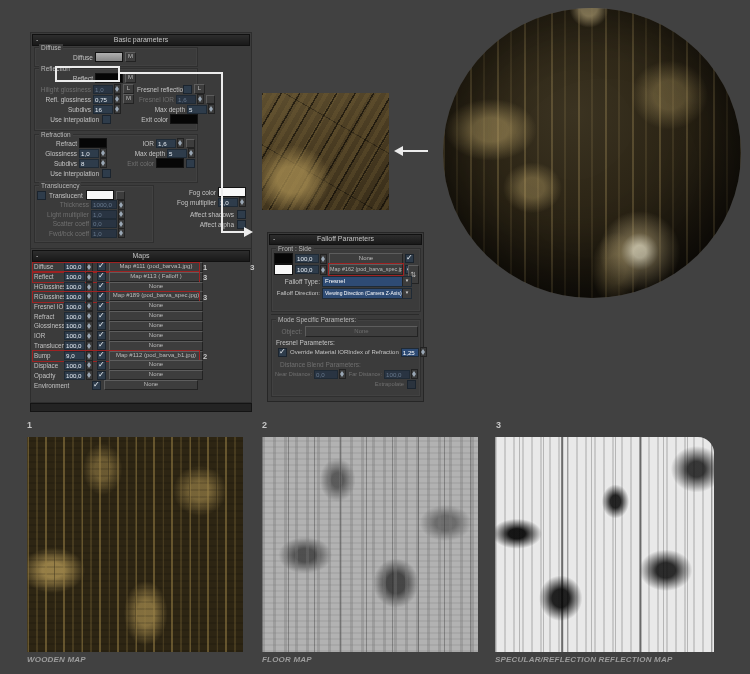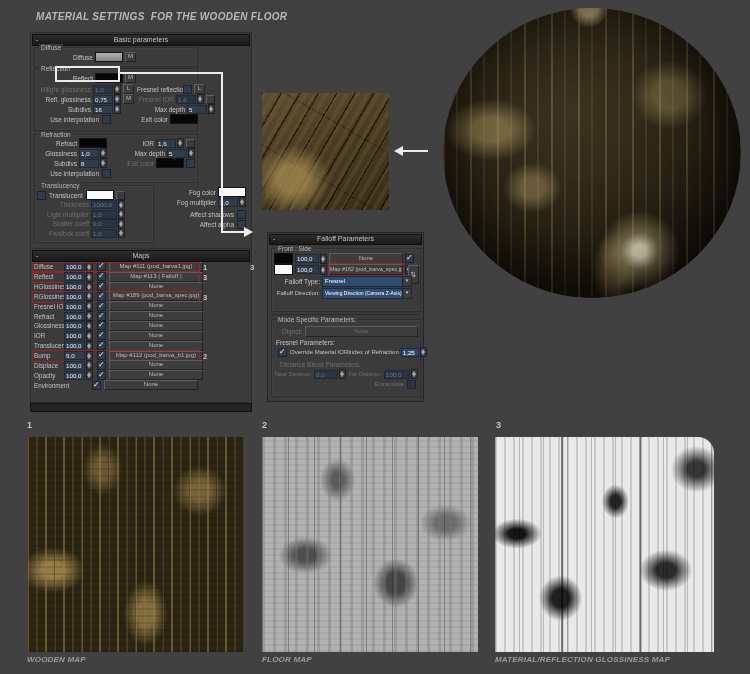--- a/index.html
+++ b/index.html
@@ -113,21 +113,20 @@
       radial-gradient(ellipse at 92% 15%, rgba(10,10,10,.8) 0 3%, transparent 9%),
       repeating-linear-gradient(90deg, rgba(105,105,105,.25) 0 2px, transparent 2px 9px),
       #e9e9e9}
   .cbar{position:absolute;left:30px;top:403px;width:220px;height:7px;background:#232323;border:1px solid #141414}
 </style>
 </head>
 <body>
 
 <div class="page">
 
-  <div class="title">MATERIAL SETTINGS  FOR THE WOODEN FLOOR</div>
 
   <div class="panel" style="left:30px;top:32px;width:220px;height:216px">
     <div class="hdr">
       <span class="mn">-</span>
       <span>Basic parameters</span>
     </div>
 
     <div class="grp" style="left:3px;top:14px;width:162px;height:18px">
       <span class="gt">Diffuse</span>
       <div class="row" style="margin-top:4px">
@@ -492,15 +491,15 @@
   <b class="num" style="left:27px;top:420px">1</b>
   <b class="num" style="left:262px;top:420px">2</b>
   <b class="num" style="left:496px;top:420px">3</b>
 
   <div class="tex tex1"></div>
   <div class="tex tex2"></div>
   <div class="tex tex3"></div>
 
   <div class="cap" style="left:27px;top:655px">WOODEN MAP</div>
   <div class="cap" style="left:262px;top:655px">FLOOR MAP</div>
-  <div class="cap" style="left:495px;top:655px">MATERIAL/REFLECTION GLOSSINESS MAP</div>
+  <div class="cap" style="left:495px;top:655px">SPECULAR/REFLECTION REFLECTION MAP</div>
 
 </div>
 
 </body></html>

